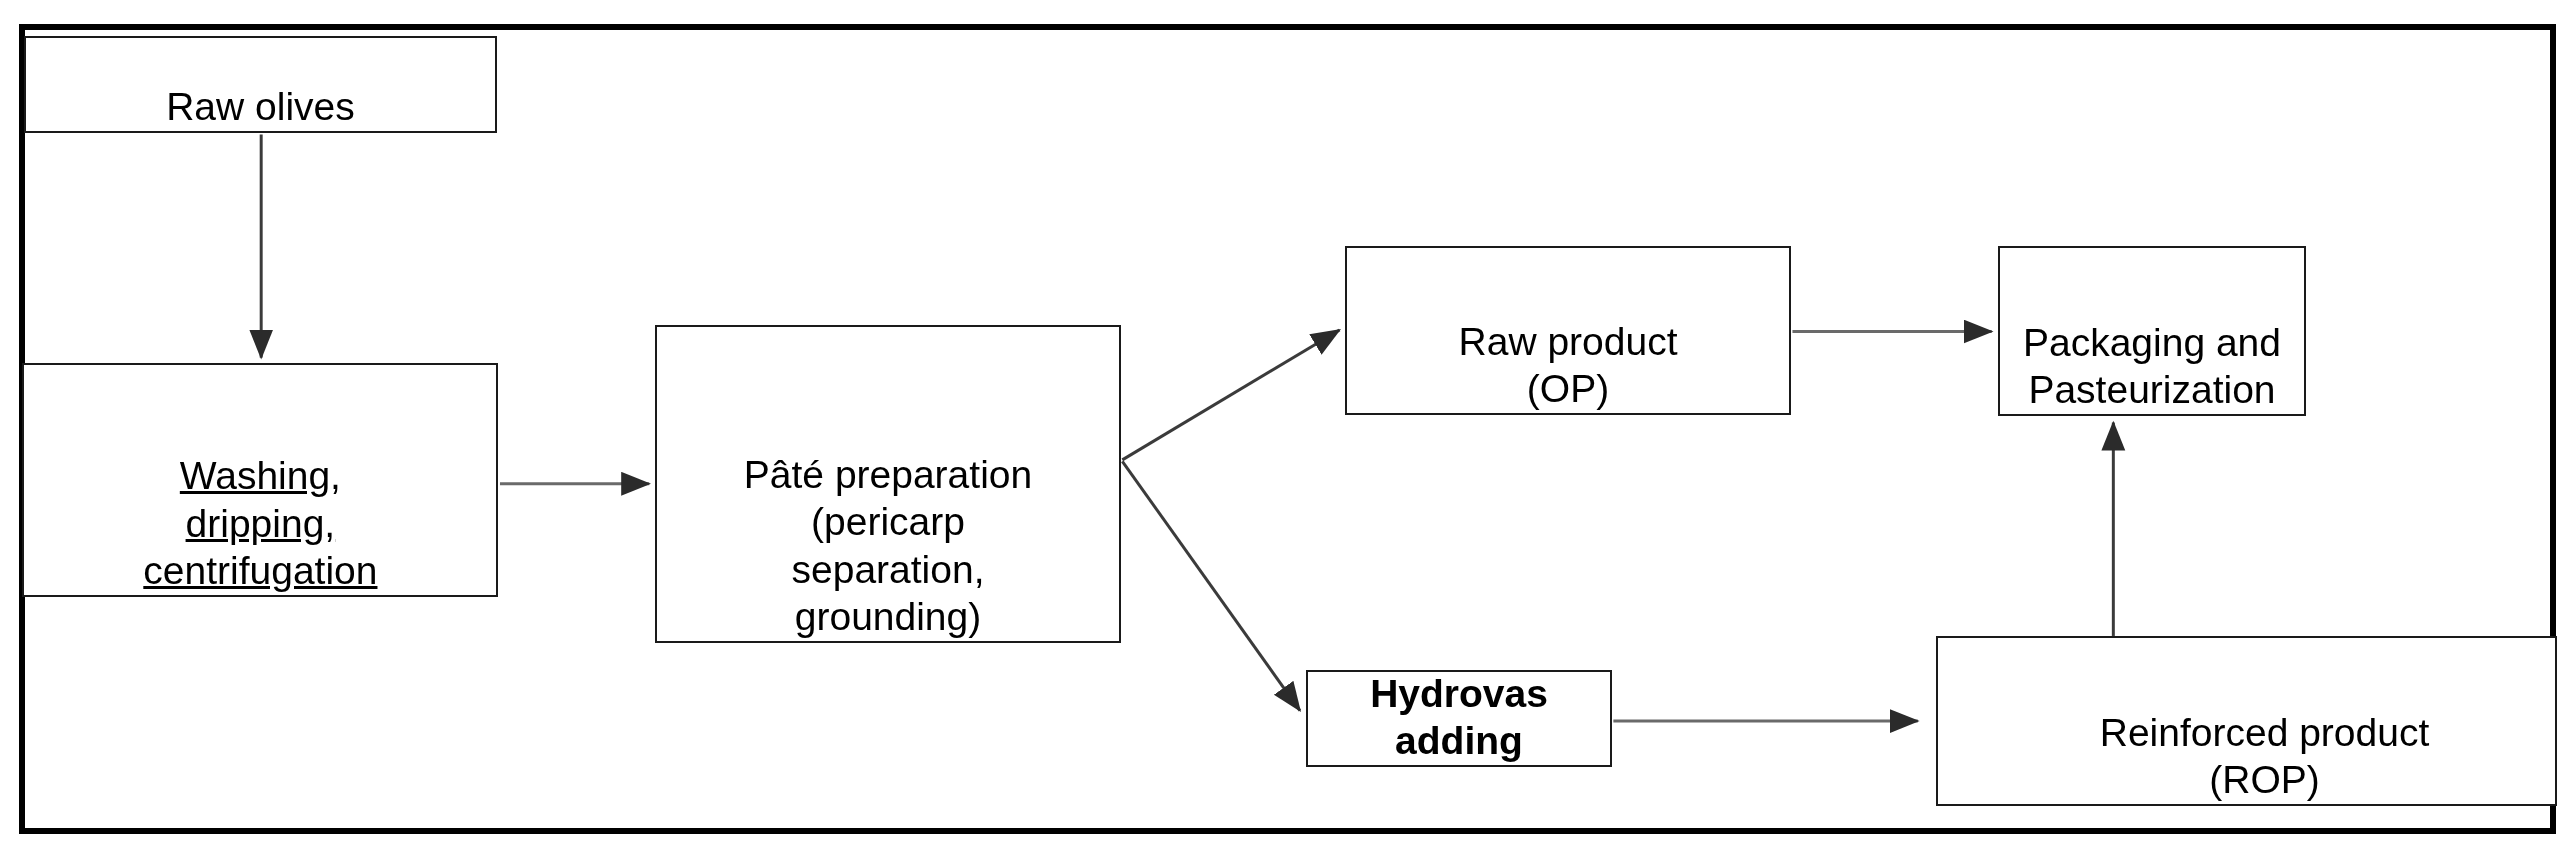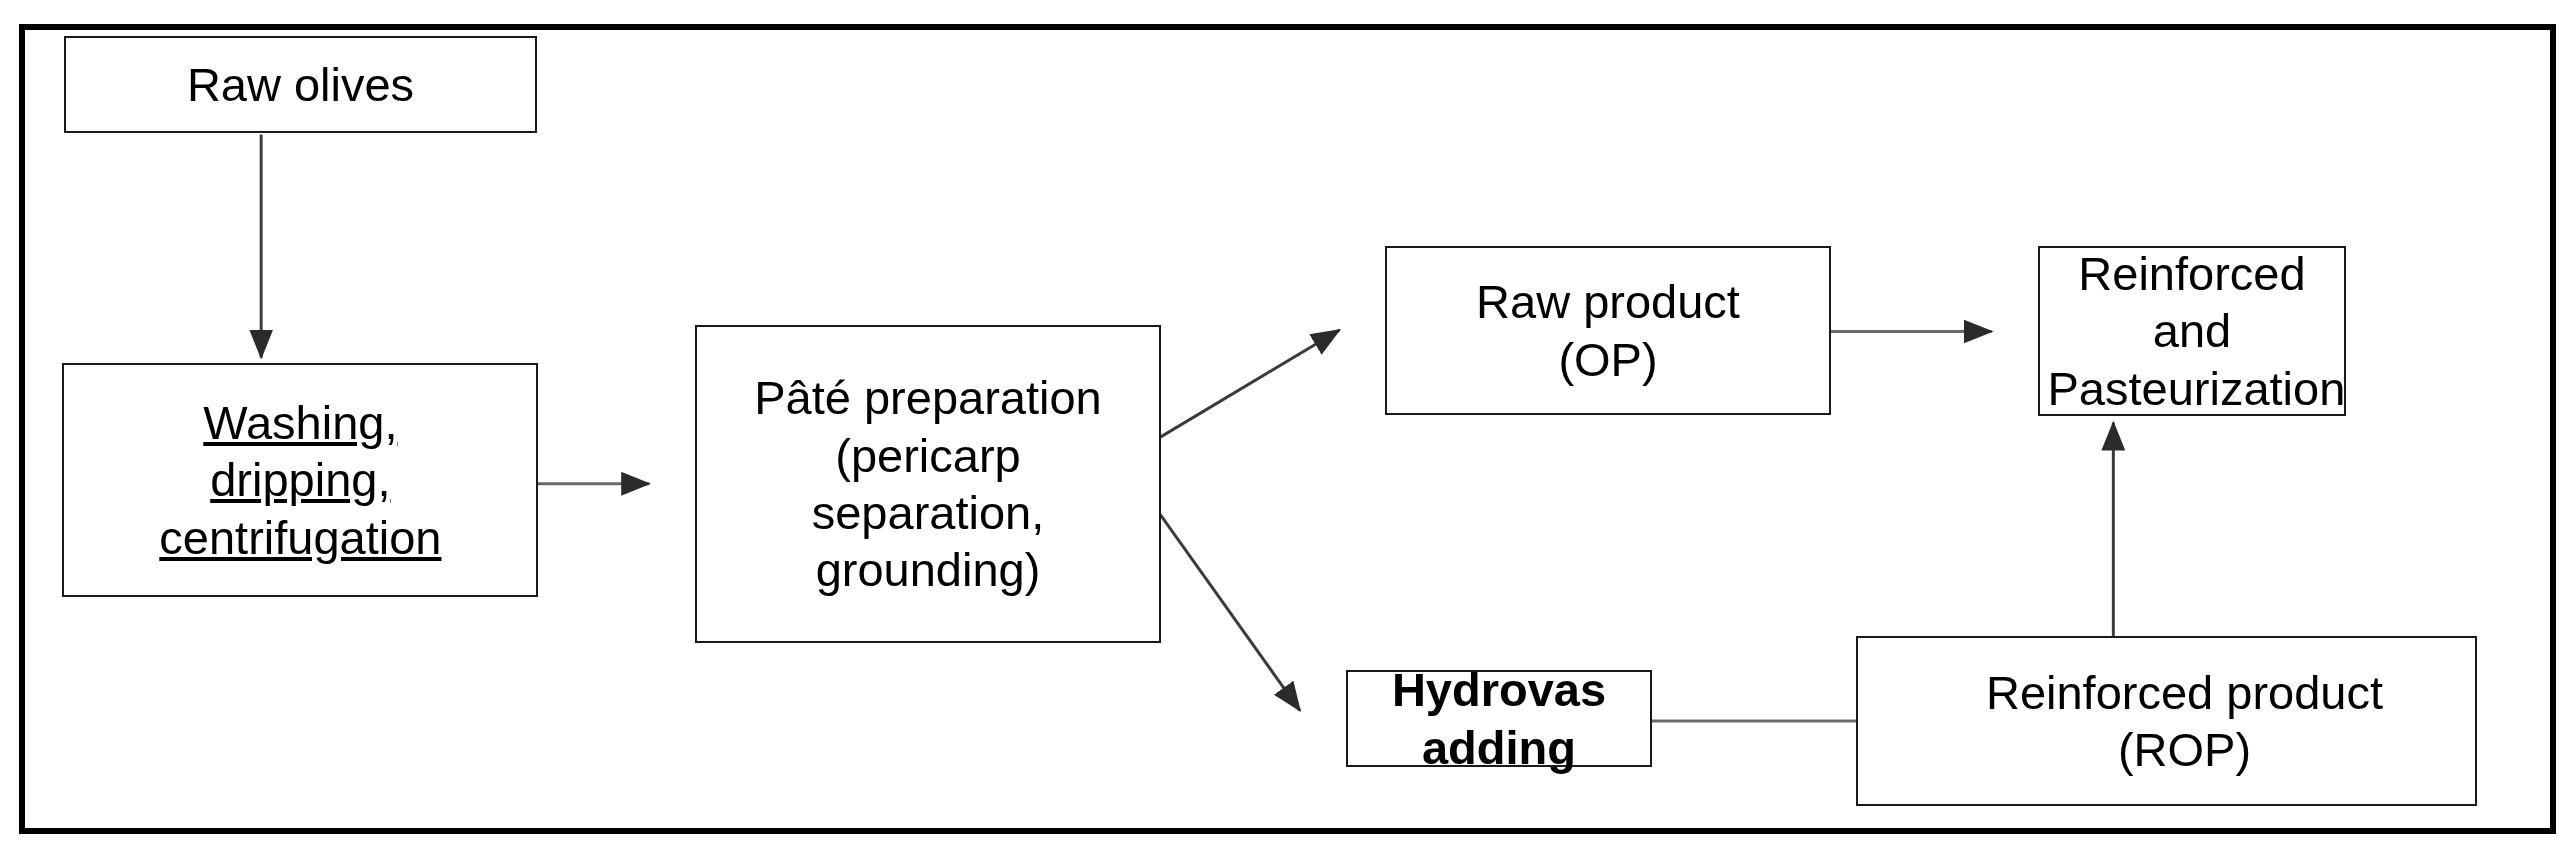--- a/index.html
+++ b/index.html
@@ -36,46 +36,45 @@
     width: 2576px;
     height: 860px;
     pointer-events: none;
   }
   .node {
     position: absolute;
     box-sizing: border-box;
     background: #ffffff;
     border: 2.2px solid #1a1a1a;
     display: flex;
-    align-items: center;
+    align-items: flex-end;
     justify-content: center;
     text-align: center;
     color: #000000;
     font-family: "Liberation Sans", sans-serif;
-    font-size: 47px;
+    font-size: 39px;
     line-height: 1.22;
     font-weight: 400;
     letter-spacing: 0px;
-    margin-left: 40px;
   }
   .node .label {
     display: block;
     width: 100%;
     padding: 0 7.5px;
     box-sizing: border-box;
     white-space: pre-line;
   }
   
   #node-raw-olives       { left: 24px;   top: 36px;   width: 473px; height: 97px; }
   #node-washing          { left: 22.4px;   top: 363px;  width: 476px; height: 234px; text-decoration: underline; }
   #node-pate             { left: 655px;  top: 325px;  width: 466px; height: 318px; }
   #node-raw-product      { left: 1345px; top: 246px;  width: 446px; height: 169px; }
   #node-packaging        { left: 1998px; top: 246px;  width: 308px; height: 170px; }
   #node-hydrovas         { left: 1306px; top: 670px;  width: 306px; height: 97px; font-weight: bold; }
-  #node-rop              { left: 1816px; top: 636px;  width: 621px; height: 170px; padding-left: 36px; }
+  #node-rop              { left: 1936px; top: 636px;  width: 621px; height: 170px; padding-left: 36px; }
 </style>
 </head>
 <body>
 
 <div id="canvas">
 
   <div id="outer-frame"></div>
 
   <svg id="connectors" viewBox="0 0 3452 1152" width="2576" height="860" xmlns="http://www.w3.org/2000/svg">
     <defs>
@@ -129,21 +128,21 @@
 separation,
 grounding)</span>
   </div>
 
   <div class="node" id="node-raw-product">
     <span class="label">Raw product
 (OP)</span>
   </div>
 
   <div class="node" id="node-packaging">
-    <span class="label">Reinforced and
+    <span class="label">Packaging and
 Pasteurization</span>
   </div>
 
   <div class="node" id="node-hydrovas">
     <span class="label">Hydrovas adding</span>
   </div>
 
   <div class="node" id="node-rop">
     <span class="label">Reinforced product
 (ROP)</span>

